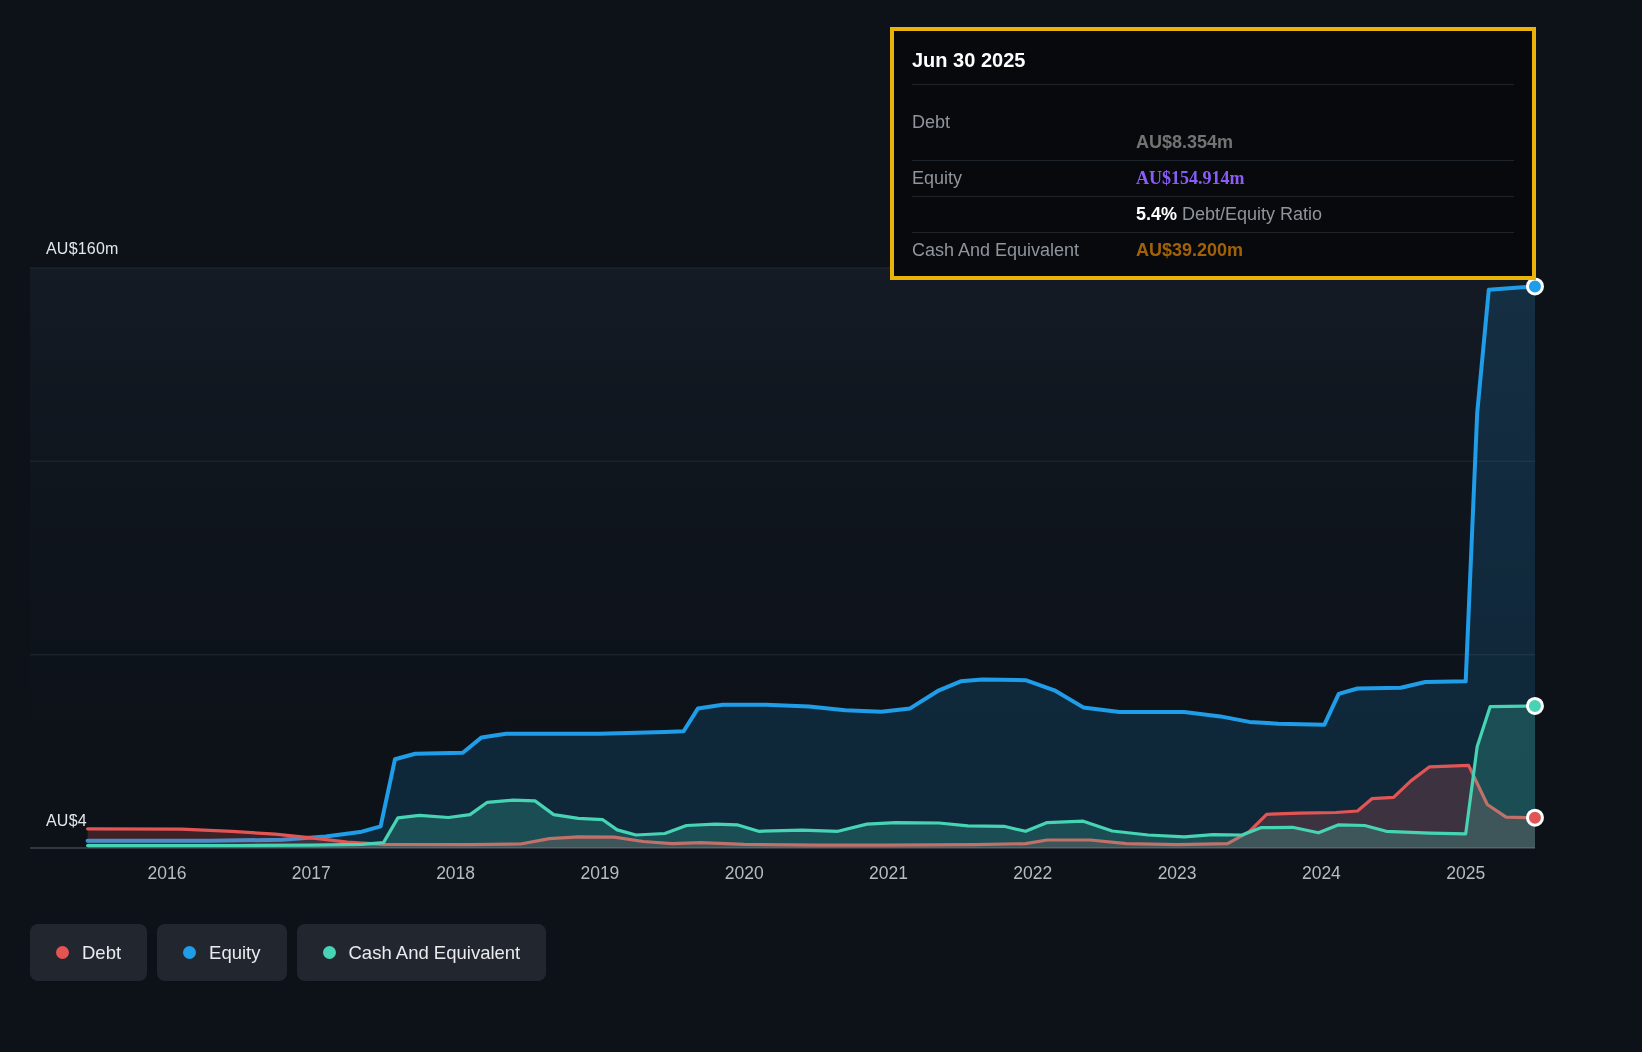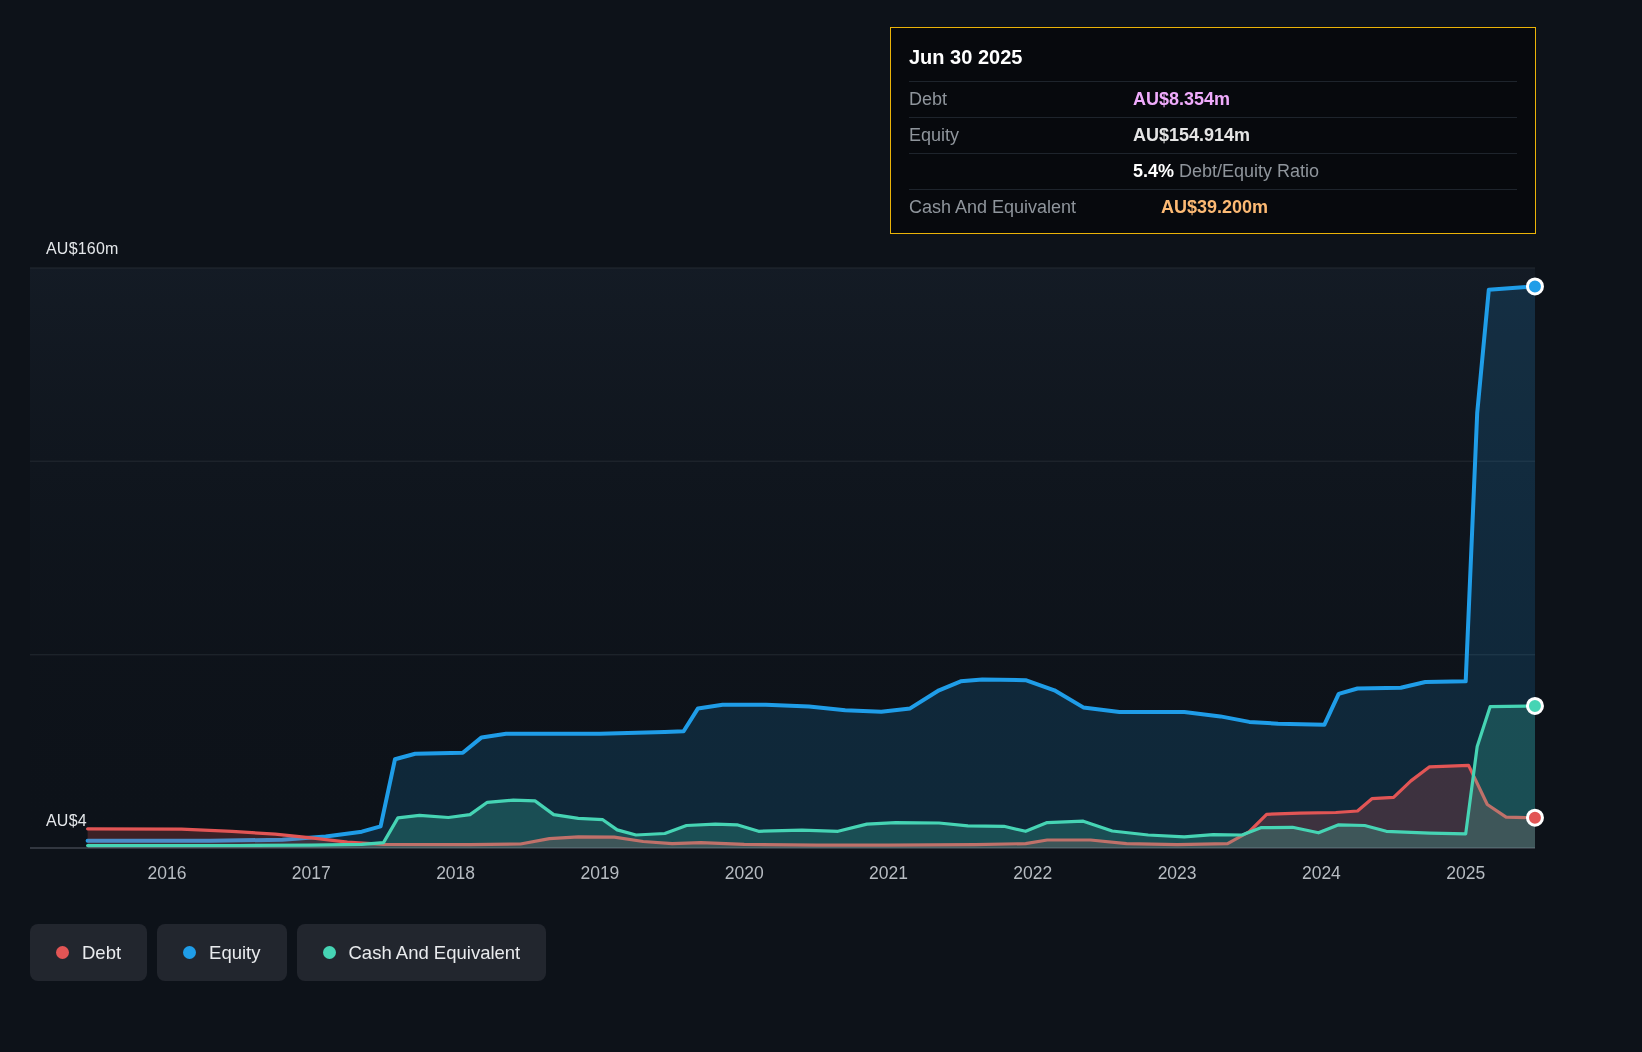--- a/index.html
+++ b/index.html
@@ -19,21 +19,21 @@
     letter-spacing: 0.2px;
   }
   .axis-max { left: 46px; top: 240px; }
   .axis-zero { left: 46px; top: 812px; }
 
   .tooltip {
     position: absolute;
     left: 890px; top: 27px;
     width: 646px;
     background: #07090d;
-    border: 1px solid #eab308;
+    border: 4px solid #eab308;
     padding: 14px 18px 8px 18px;
   }
   .tt-title {
     color: #ffffff;
     font-size: 20px;
     font-weight: 700;
     padding: 4px 0 12px 0;
   }
   .tt-row {
     display: flex;
@@ -121,36 +121,36 @@
       <circle cx="1534.9640000000027" cy="705.9" r="7.5" fill="#46d4b4" stroke="#ffffff" stroke-width="3"></circle>
     </svg>
 
   <div class="axis-label axis-max">AU$160m</div>
   <div class="axis-label axis-zero">AU$4</div>
 
   <div class="tooltip">
     <div class="tt-title">Jun 30 2025</div>
     <div class="tt-row">
       <span class="tt-label">Debt</span>
-      <span class="tt-value v-debt" style="color: #f0abfc;">AU$8.354m</span>
+      <span class="tt-value v-debt" style="color: #737373; margin-top: 40px;">AU$8.354m</span>
     </div>
     <div class="tt-row">
       <span class="tt-label">Equity</span>
-      <span class="tt-value v-equity" style="color: #e5e5e5;">AU$154.914m</span>
+      <span class="tt-value v-equity" style="color: #8b5cf6; font-family: Liberation Serif, serif;">AU$154.914m</span>
     </div>
     <div class="tt-row">
       <span class="tt-label"></span>
       <span class="tt-value">
         <b>5.4%</b>
         <span class="tt-ratio-label">Debt/Equity Ratio</span>
       </span>
     </div>
     <div class="tt-row">
       <span class="tt-label">Cash And Equivalent</span>
-      <span class="tt-value v-cash" style="color: #fdba74; margin-left: 28px;">AU$39.200m</span>
+      <span class="tt-value v-cash" style="color: #a16207;">AU$39.200m</span>
     </div>
   </div>
 
   <div class="legend">
     <button class="legend-pill">
       <span class="legend-dot" style="background: rgb(226, 85, 85);"></span>
       <span class="legend-label">Debt</span>
     </button>
     <button class="legend-pill">
       <span class="legend-dot" style="background: rgb(31, 157, 232);"></span>

